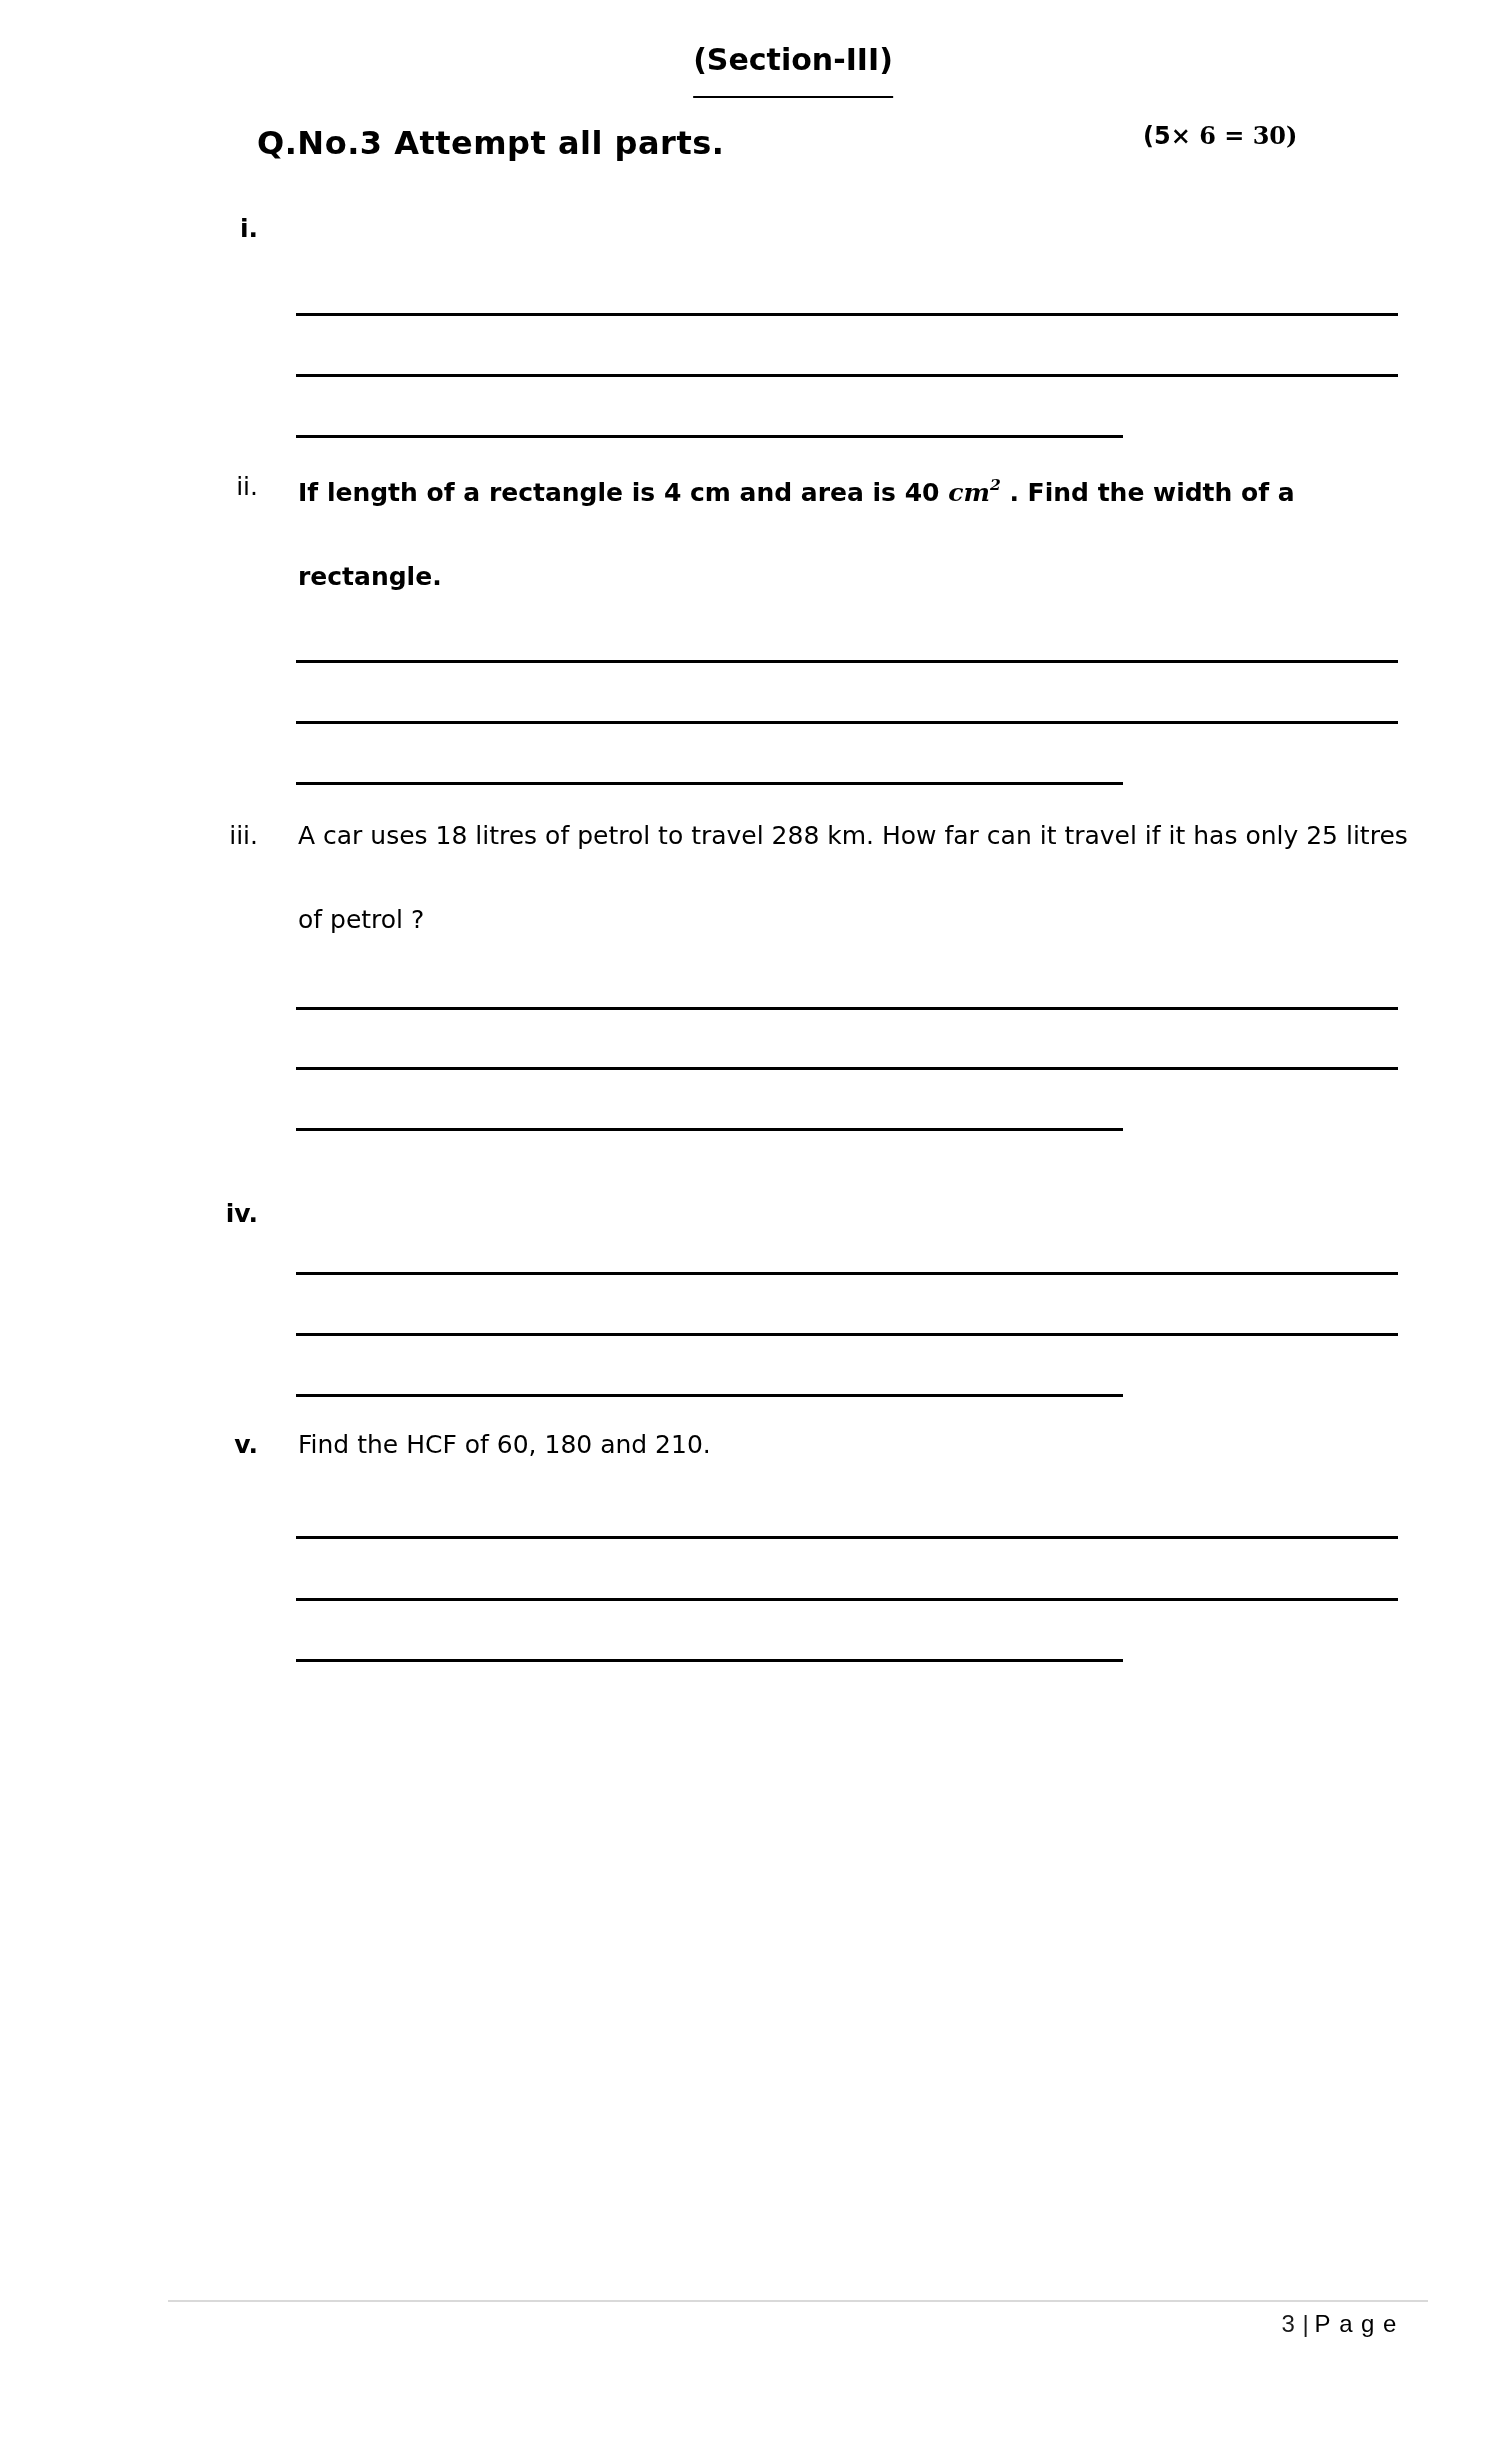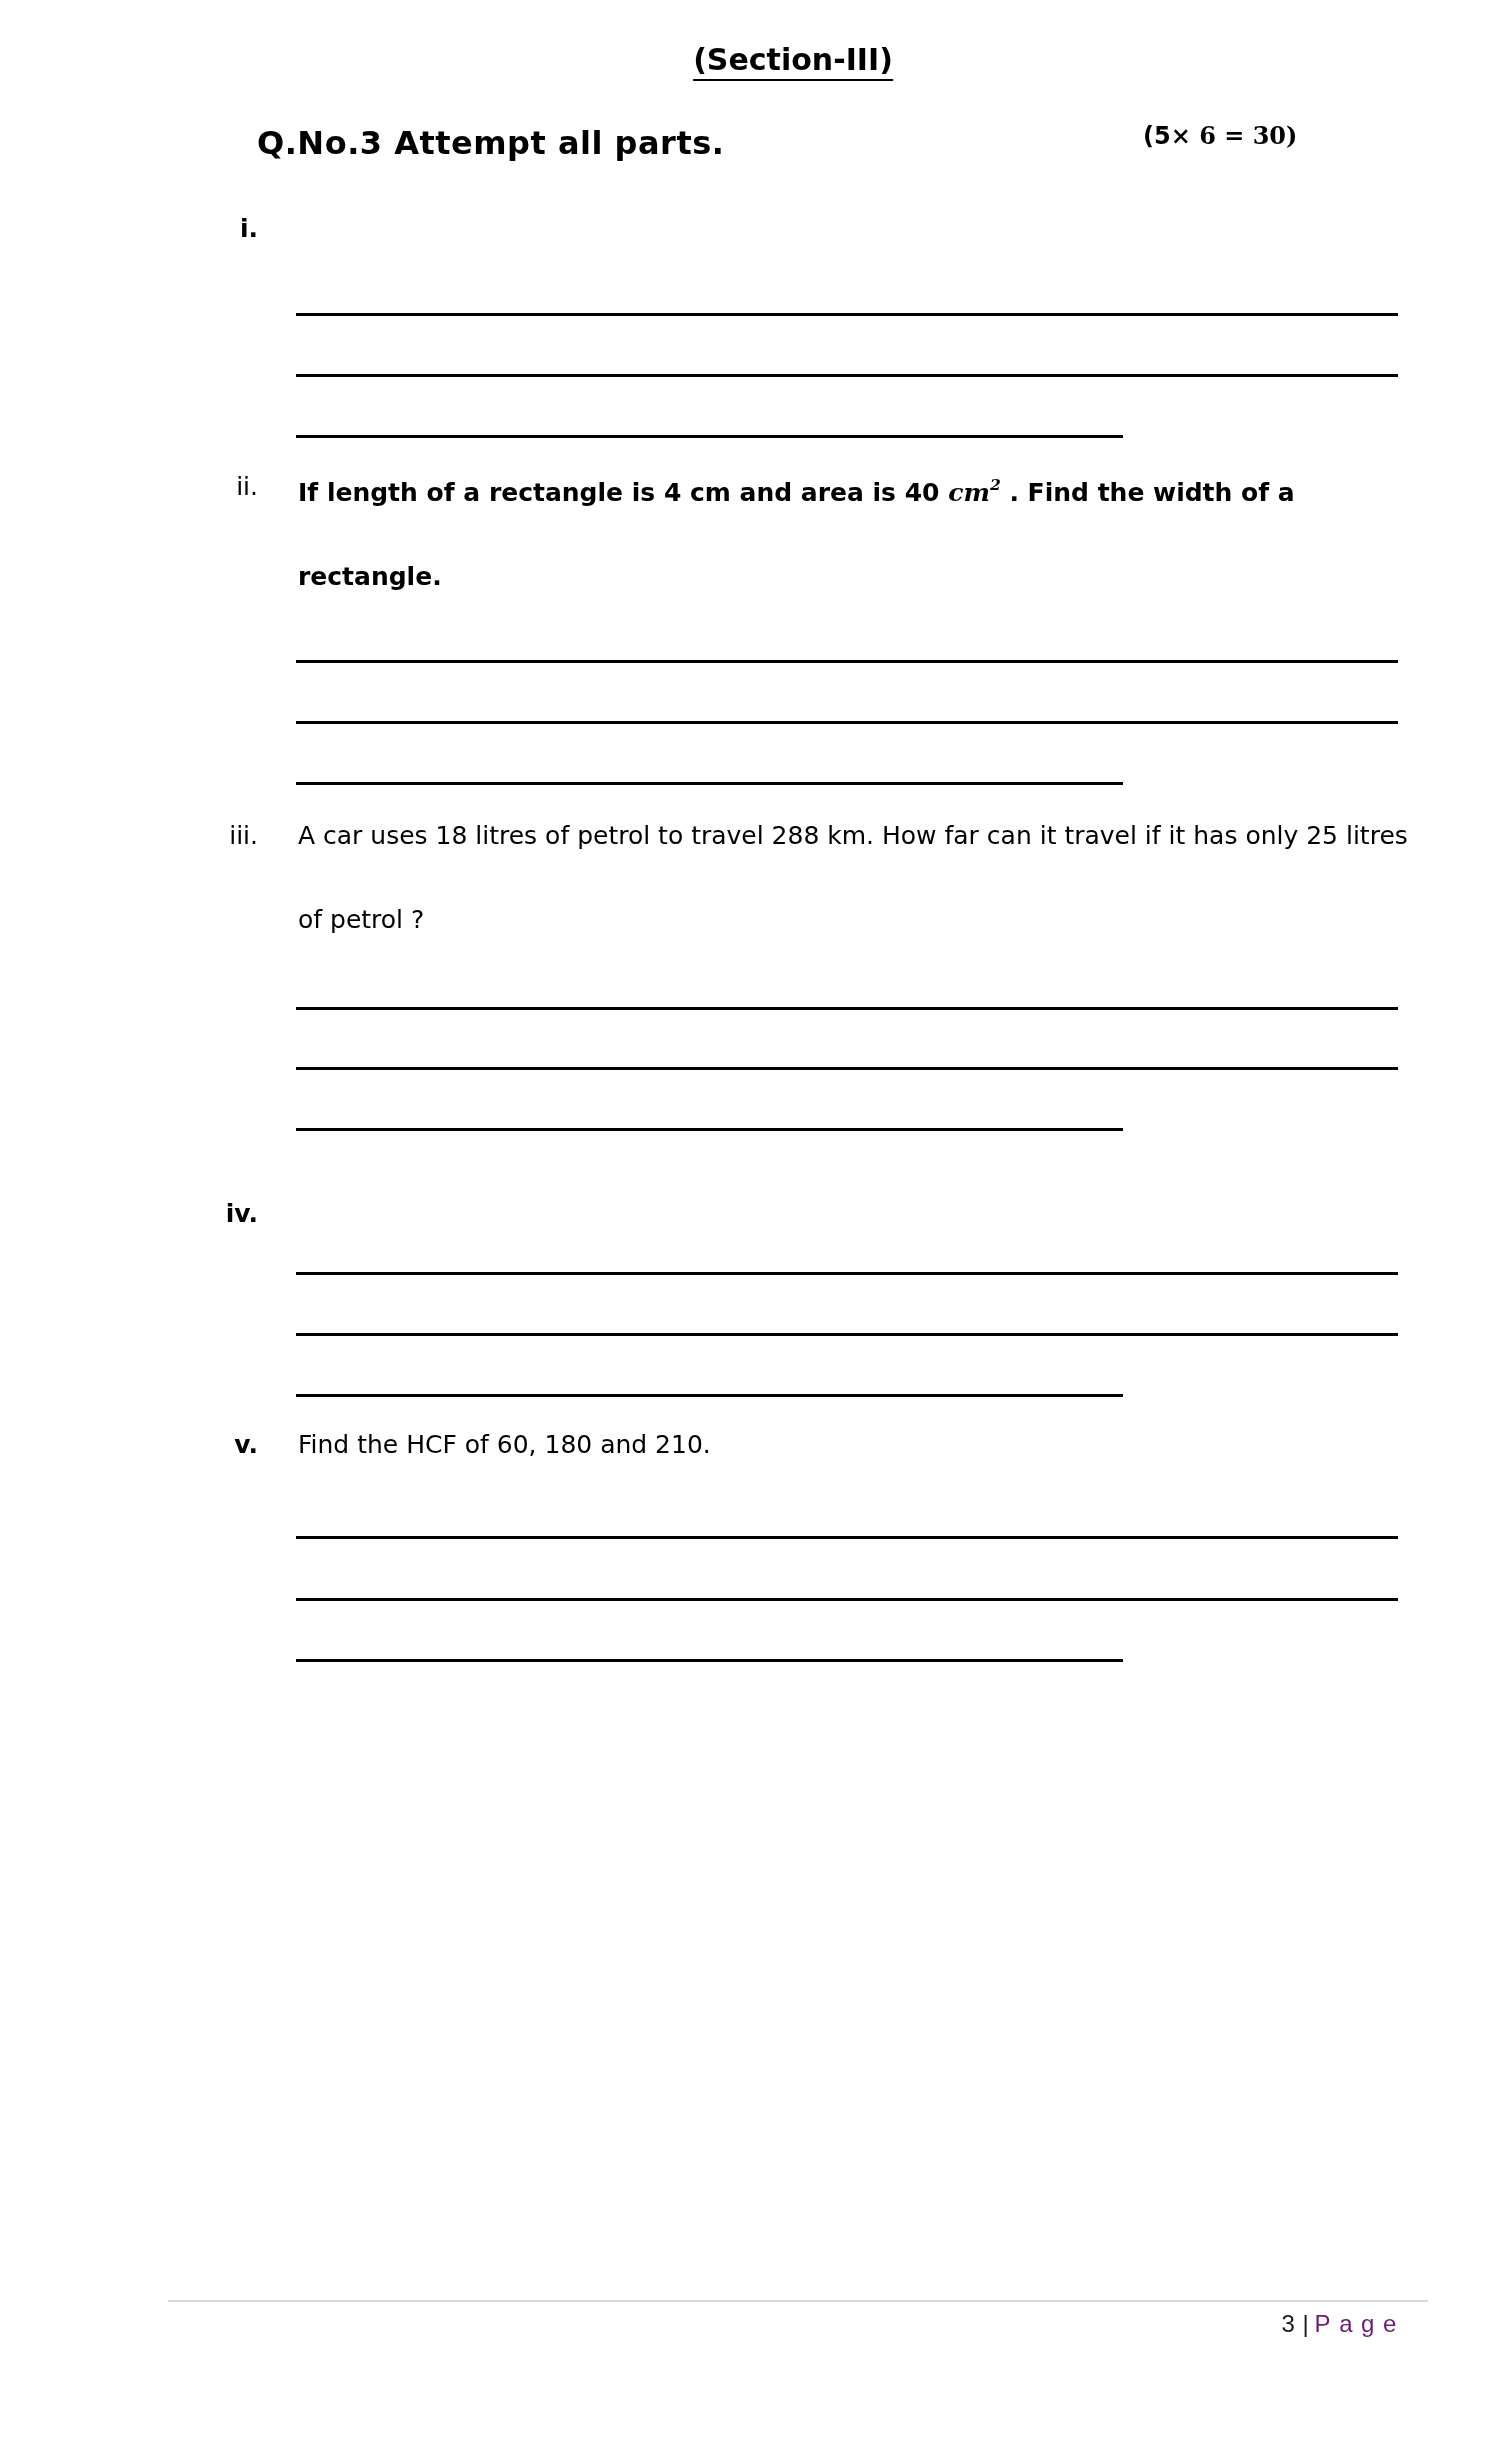--- a/index.html
+++ b/index.html
@@ -8,21 +8,21 @@
     width:1493px;height:2459px;
     background:#ffffff;
     font-family:"DejaVu Sans",sans-serif;
     color:#000;
     overflow:hidden;
   }
   .section-title{
     position:absolute;top:42px;left:793px;transform:translateX(-50%);
     font-size:30px;font-weight:bold;white-space:nowrap;
   }
-  .section-title .u{border-bottom:2.9px solid #000;padding-bottom:2px;}
+  .section-title .u{border-bottom:2.9px solid #000;padding-bottom:19px;}
   .qheader-label{
     position:absolute;left:257px;top:124px;
     font-size:32px;font-weight:bold;white-space:nowrap;letter-spacing:0.5px;
   }
   .marks{
     position:absolute;left:1143px;top:121px;
     font-size:24px;font-weight:bold;white-space:nowrap;
   }
   .marks .serif{font-family:"DejaVu Serif",serif;font-weight:bold;}
   .q-num{
@@ -45,21 +45,21 @@
   .footer-rule{
     position:absolute;left:168px;top:2300px;width:1260px;height:1.9px;
     background:#d9d9d9;
   }
   .footer-text{
     position:absolute;right:88px;top:2310px;
     font-size:24px;font-family:"Liberation Sans",sans-serif;white-space:nowrap;
   }
   .footer-text .num{color:#1a1a1a;}
   .footer-text .sep{color:#1a1a1a;padding:0 5.8px 0 7.7px;}
-  .footer-text .lbl{color:#701a75;letter-spacing:8.6px;}
+  .footer-text .lbl{color:#000000;letter-spacing:8.6px;}
 </style>
 </head>
 <body>
 
 <div class="page">
 
   <div class="section-title">
     <span class="u">(Section-III)</span>
   </div>
 

